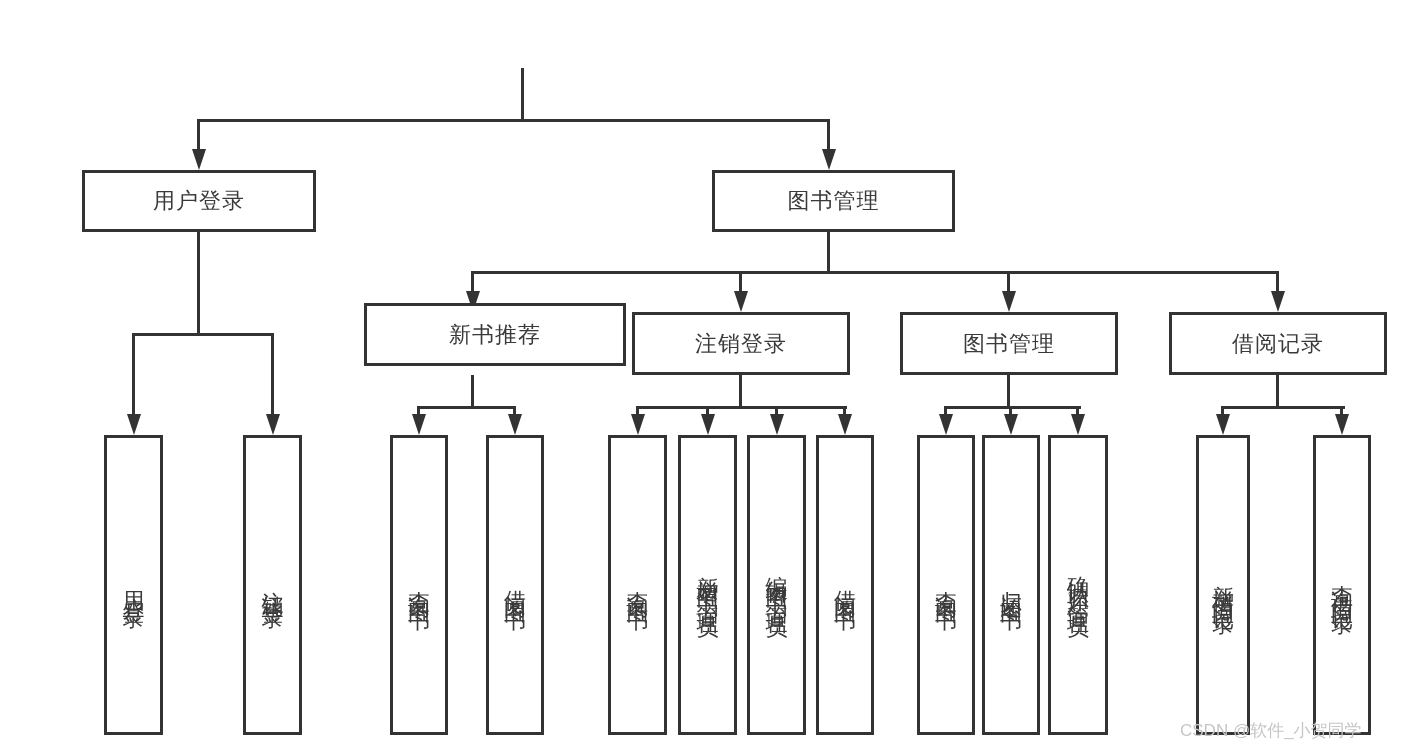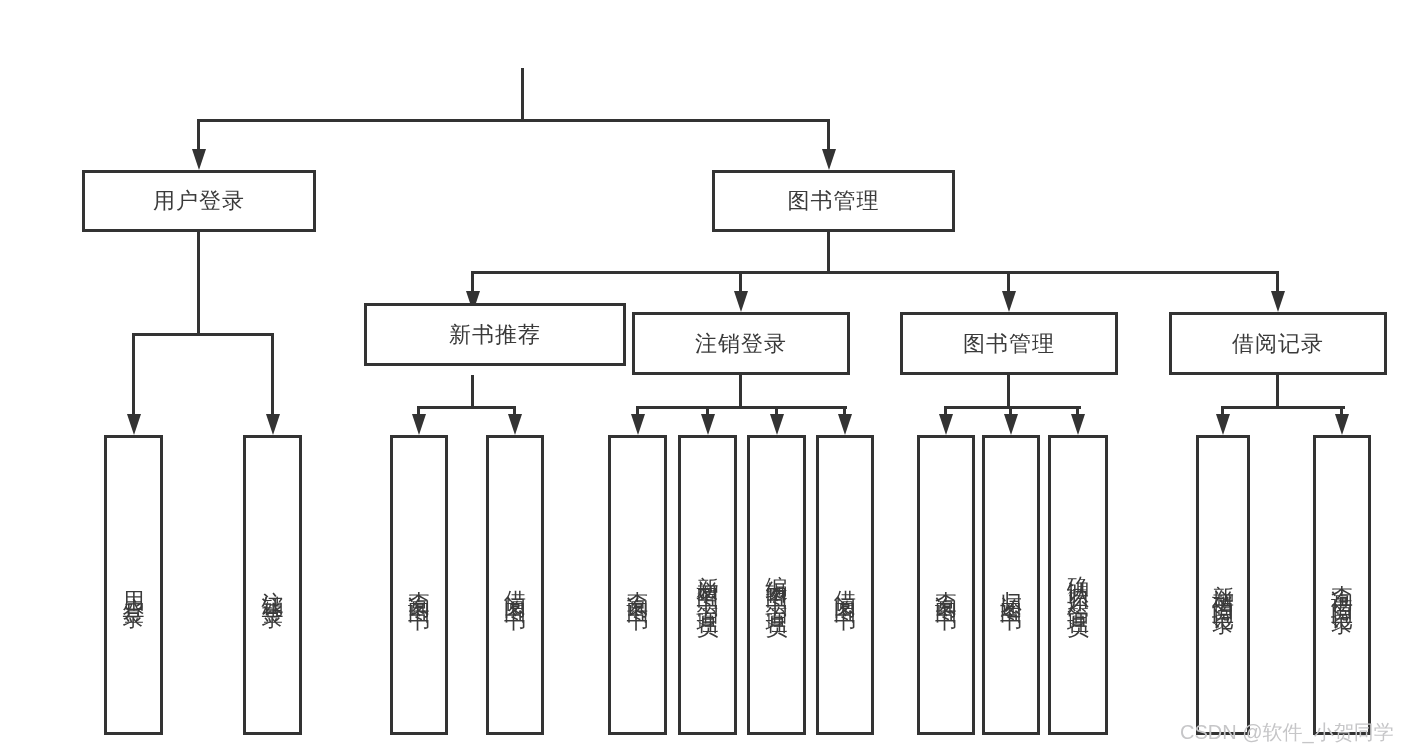--- a/index.html
+++ b/index.html
@@ -43,21 +43,21 @@
     position: absolute;
     width: 0; height: 0;
     border-left: 7px solid transparent;
     border-right: 7px solid transparent;
     border-top: 21px solid var(--line);
   }
   .watermark {
     position: absolute;
     left: 1180px;
     top: 719px;
-    font-size: 20px;
+    font-size: 17px;
     color: var(--watermark);
     white-space: nowrap;
   }
 </style>
 </head>
 <body>
 
 <div class="canvas">
 
 

